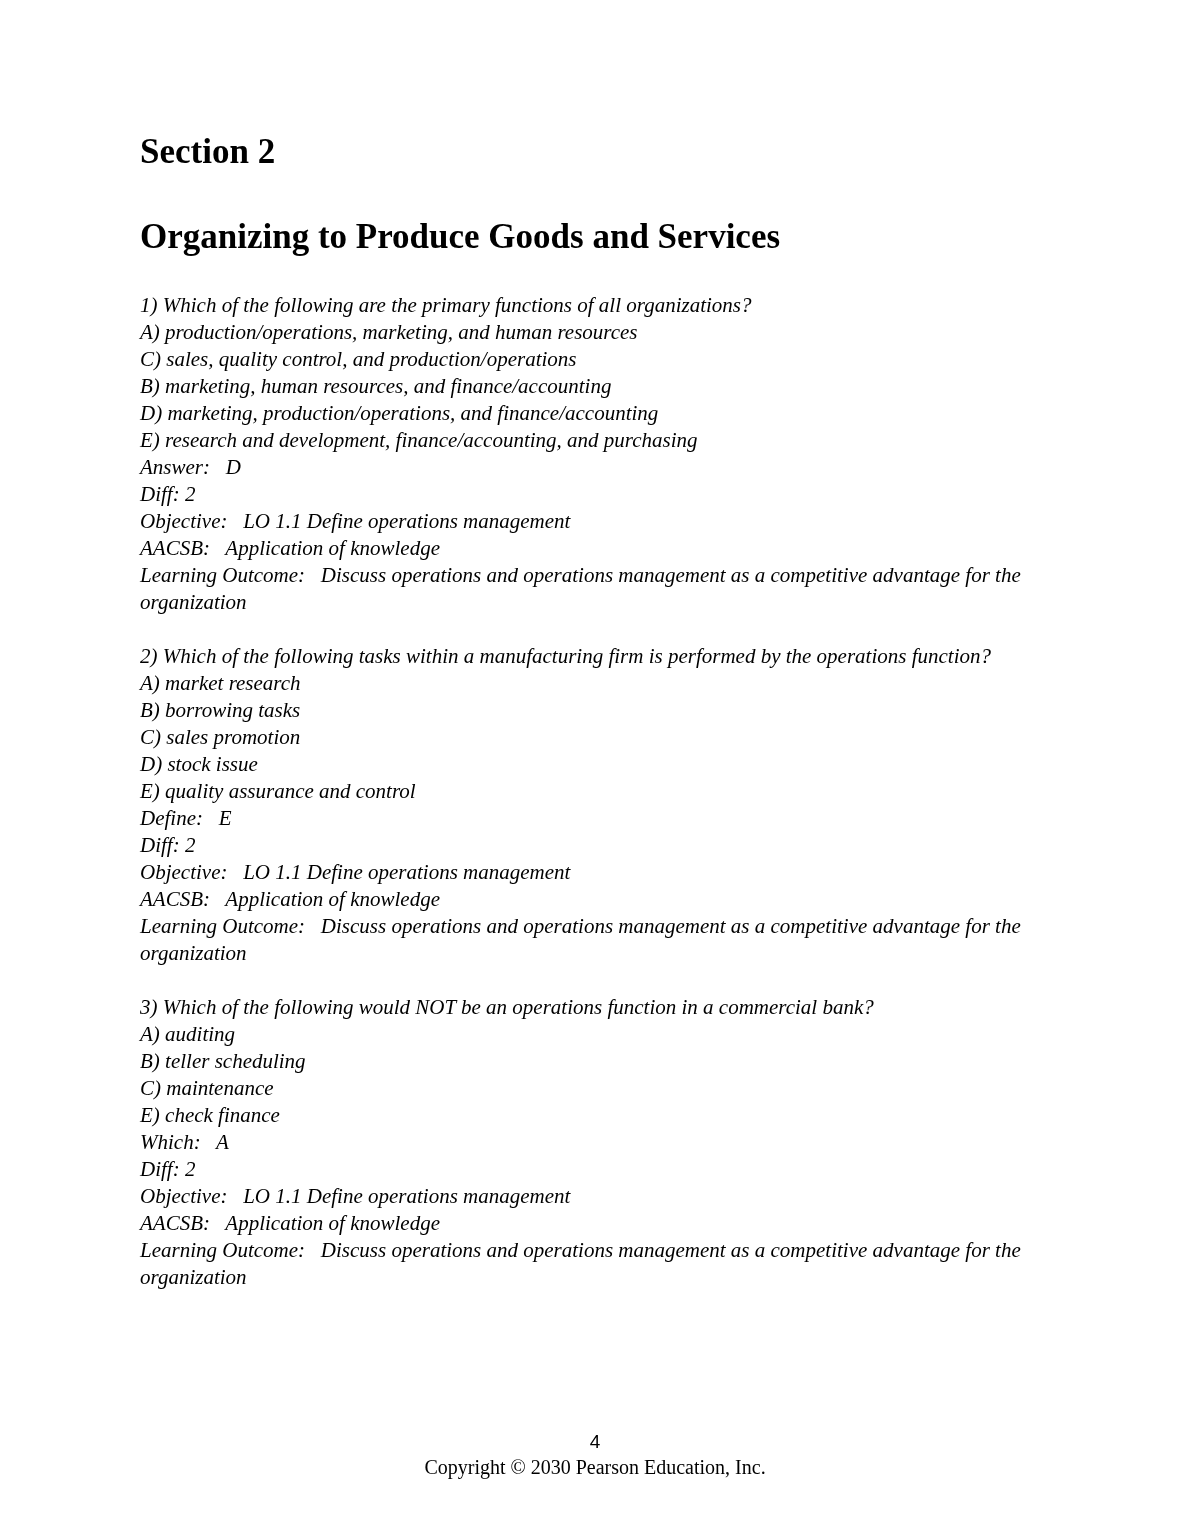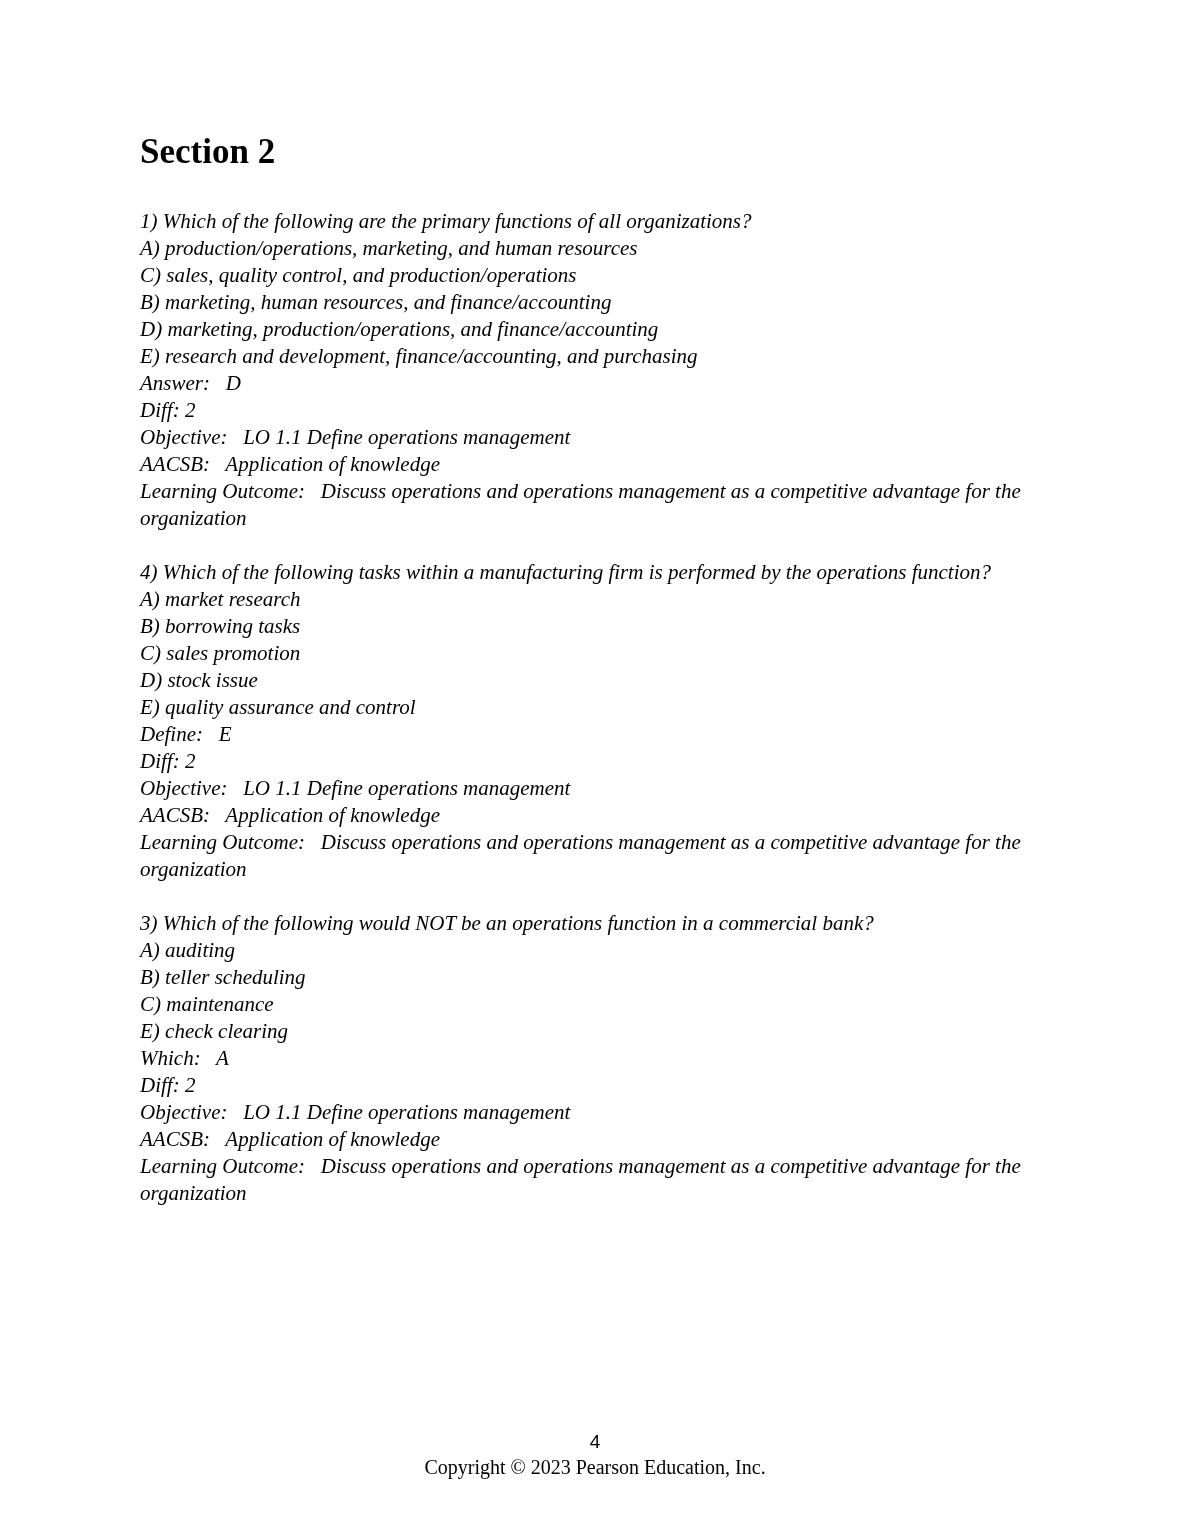--- a/index.html
+++ b/index.html
@@ -51,61 +51,62 @@
     line-height: 26px;
   }
 </style>
 </head>
 <body>
 
 <div class="content">
 
   <h1 class="doc-title">
     <span>Section 2</span>
+    <span>Organizing to Produce Goods and Services</span>
   </h1>
 
   <section class="question">
     <p class="line">1) Which of the following are the primary functions of all organizations?</p>
     <p class="line">A) production/operations, marketing, and human resources</p>
     <p class="line">C) sales, quality control, and production/operations</p>
     <p class="line">B) marketing, human resources, and finance/accounting</p>
     <p class="line">D) marketing, production/operations, and finance/accounting</p>
     <p class="line">E) research and development, finance/accounting, and purchasing</p>
     <p class="line">Answer:   D</p>
     <p class="line">Diff: 2</p>
     <p class="line">Objective:   LO 1.1 Define operations management</p>
     <p class="line">AACSB:   Application of knowledge</p>
     <p class="line">Learning Outcome:   Discuss operations and operations management as a competitive advantage for the organization</p>
   </section>
 
   <section class="question">
-    <p class="line">4) Which of the following tasks within a manufacturing firm is performed by the operations function?</p>
+    <p class="line">2) Which of the following tasks within a manufacturing firm is performed by the operations function?</p>
     <p class="line">A) market research</p>
     <p class="line">B) borrowing tasks</p>
     <p class="line">C) sales promotion</p>
     <p class="line">D) stock issue</p>
     <p class="line">E) quality assurance and control</p>
     <p class="line">Define:   E</p>
     <p class="line">Diff: 2</p>
     <p class="line">Objective:   LO 1.1 Define operations management</p>
     <p class="line">AACSB:   Application of knowledge</p>
     <p class="line">Learning Outcome:   Discuss operations and operations management as a competitive advantage for the organization</p>
   </section>
 
   <section class="question">
     <p class="line">3) Which of the following would NOT be an operations function in a commercial bank?</p>
     <p class="line">A) auditing</p>
     <p class="line">B) teller scheduling</p>
     <p class="line">C) maintenance</p>
-    <p class="line">E) check clearing</p>
+    <p class="line">E) check finance</p>
     <p class="line">Which:   A</p>
     <p class="line">Diff: 2</p>
     <p class="line">Objective:   LO 1.1 Define operations management</p>
     <p class="line">AACSB:   Application of knowledge</p>
     <p class="line">Learning Outcome:   Discuss operations and operations management as a competitive advantage for the organization</p>
   </section>
 
 </div>
 
 <footer class="doc-footer">
   <div class="page-number">4</div>
-  <div class="copyright">Copyright © 2023 Pearson Education, Inc.</div>
+  <div class="copyright">Copyright © 2030 Pearson Education, Inc.</div>
 </footer>
 
 </body></html>

